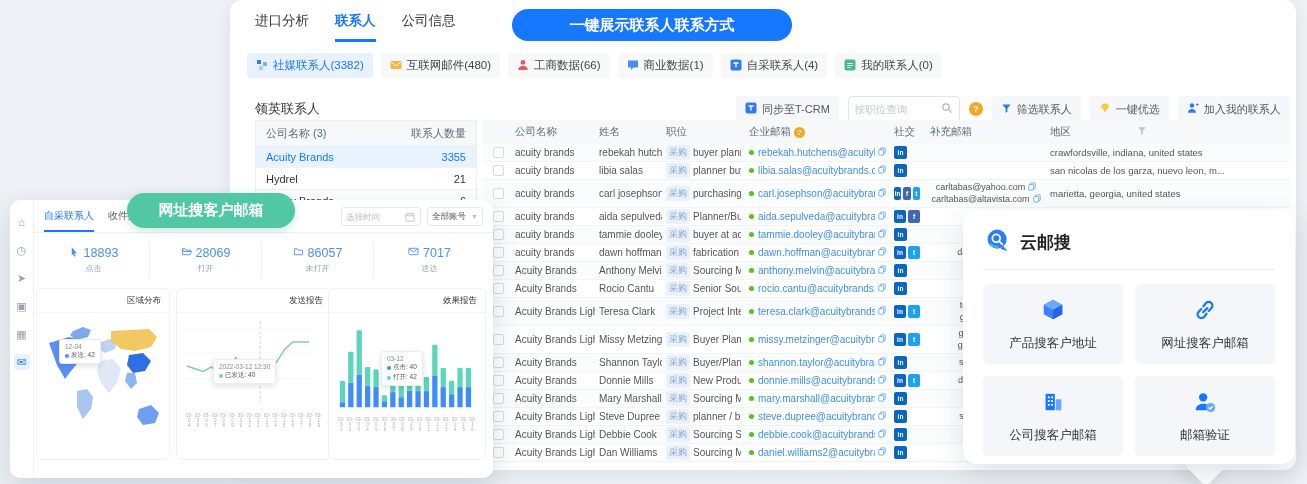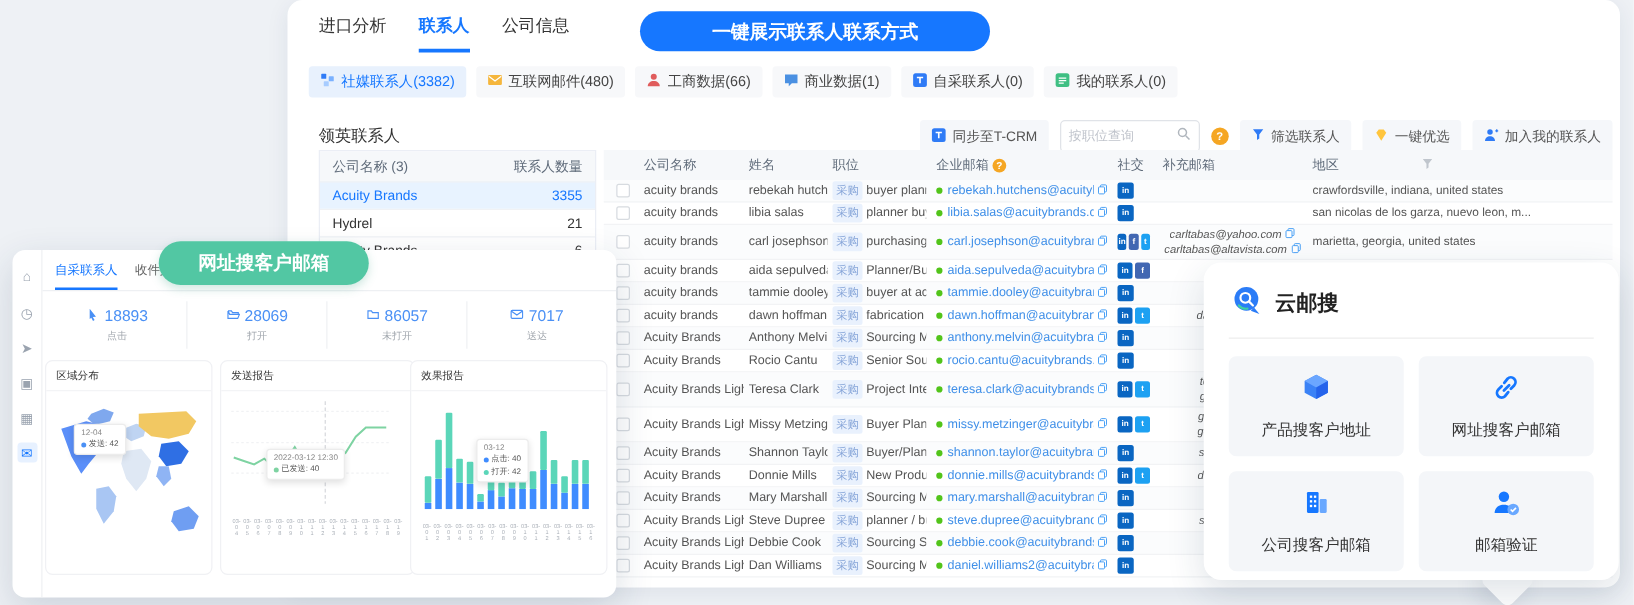--- a/index.html
+++ b/index.html
@@ -56,21 +56,21 @@
   .ct-row:nth-child(odd) { background:#fbfcfd; }
   .cb { width:11px; height:11px; border:1px solid #d7dbe0; border-radius:2px; background:#fff; margin-left:6px; cursor:pointer; }
   .tag { background:#e9f1fd; color:#85a4d8; font-size:9px; padding:1px 3px; border-radius:2px; margin-right:3px; flex:none; }
   .dot { width:5px; height:5px; border-radius:50%; background:#52c41a; margin-right:4px; flex:none; }
   .email { color:#3f8fe8; overflow:hidden; text-overflow:clip; white-space:nowrap; }
   .copy-ic { margin-left:3px; flex:none; }
   .social-tile { width:13px; height:13px; border-radius:2px; color:#fff; font-size:6.5px; font-weight:bold;
     display:flex; align-items:center; justify-content:center; margin-right:2px; cursor:pointer; }
   .st-in { background:#0a66c2; } .st-fb { background:#4267b2; } .st-tw { background:#1da1f2; }
   .extra-col { display:flex; flex-direction:column; justify-content:center; line-height:11px; }
-  .extra-line { display:flex; align-items:center; font-size:9px; color:#555; white-space:nowrap;font-style:italic; }
+  .extra-line { display:flex; align-items:center; font-size:9px; color:#555; white-space:nowrap; }
   .region { font-size:9.5px; color:#555; }
   .funnel-head { position:absolute; left:91px; }
 
   
   .cloud-tail { position:absolute; left:1190px; top:448px; width:32px; height:32px; background:#fff;
     border-radius:6px; transform:rotate(45deg); z-index:4; box-shadow:0 8px 20px rgba(31,56,88,.12); }
   .cloud-panel { position:absolute; left:963px; top:210px; width:332px; height:254px; background:#fff;
     border-radius:14px; box-shadow:0 10px 30px rgba(31,56,88,.14); z-index:5; }
   .cloud-head { display:flex; align-items:center; gap:9px; padding:17px 20px 0 22px; }
   .cloud-title { font-size:17px; font-weight:bold; color:#222; }
@@ -100,21 +100,21 @@
   .date-box input::placeholder { color:#b8bdc6; }
   .acct-box { width:56px; height:19px; border:1px solid #e4e7ec; border-radius:3px; display:flex;
     align-items:center; justify-content:space-between; padding:0 4px; font-size:8.5px; color:#555; cursor:pointer; }
   .acct-box .caret { color:#b8bdc6; font-size:7px; }
   .stats { position:absolute; left:28px; right:8px; top:41px; height:38px; display:flex; }
   .stat { flex:1; display:flex; flex-direction:column; align-items:center; justify-content:center; }
   .stat + .stat { border-left:1px solid #f0f1f4; }
   .stat-val { display:flex; align-items:center; gap:4px; font-size:12.5px; color:#4a90f5; }
   .stat-label { font-size:8px; color:#a0a6ad; margin-top:3px; }
   .mcard { position:absolute; top:88px; height:172px; border:1px solid #f0f1f4; border-radius:6px; background:#fff; }
-  .mcard-title { font-size:8.5px; color:#333; padding:6px 8px 5px 8px; border-bottom:1px solid #f3f4f6; }
+  .mcard-title { font-size:8.5px; color:#333; padding:6px 8px 5px 8px; border-bottom:1px solid #f3f4f6;text-align:right; }
   .mcard-body { position:relative; padding:4px 6px 0 6px; }
   .map-card { left:26px; width:134px; }
   .line-card { left:166px; width:156px; }
   .bar-card { left:318px; width:158px; }
   .ticks { display:flex; justify-content:space-between; padding:0 2px; }
   .tick { font-size:4.5px; color:#aab0b8; text-align:center; line-height:5px; }
   .tooltip { position:absolute; background:#fff; border:1px solid #ececec; border-radius:3px;
     box-shadow:0 2px 6px rgba(0,0,0,.12); padding:3px 5px; z-index:2; white-space:nowrap; }
   .tt-l1 { font-size:6.5px; color:#888; }
   .tt-l2 { font-size:6.5px; color:#555; display:flex; align-items:center; gap:2px; margin-top:1px; }
@@ -162,21 +162,21 @@
           <span><svg viewBox="0 0 12 12" width="12" height="12">
               <path d="M1 1.5h10v7H6.5L4 11V8.5H1z" fill="#4a90e2"></path>
             </svg></span>
           <span>商业数据(1)</span>
         </div>
         <div class="chip">
           <span><svg viewBox="0 0 12 12" width="12" height="12">
               <rect x=".5" y=".5" width="11" height="11" rx="2" fill="#2f7bf6"></rect>
               <path d="M3.5 4h5M6 4v4.5" stroke="#fff" stroke-width="1.3" fill="none"></path>
             </svg></span>
-          <span>自采联系人(0)</span>
+          <span>自采联系人(4)</span>
         </div>
         <div class="chip">
           <span><svg viewBox="0 0 12 12" width="12" height="12">
               <rect x=".5" y=".5" width="11" height="11" rx="2" fill="#3fbf83"></rect>
               <path d="M3 4.5h6M3 6.5h6M3 8.5h4" stroke="#fff" stroke-width="1" fill="none"></path>
             </svg></span>
           <span>我的联系人(0)</span>
         </div>
       </div>
 
@@ -807,20 +807,33 @@
         <div class="rail-ic">➤</div>
         <div class="rail-ic">▣</div>
         <div class="rail-ic">▦</div>
         <div class="rail-ic active">✉</div>
       </div>
     <div class="mw-head">
       <div class="mw-tabs" id="mwTabs">
           <div class="mw-tab active">自采联系人</div>
           <div class="mw-tab">收件人报告</div>
         </div>
+    </div>
+    <div class="mw-controls">
+      <div class="date-box">
+        <input placeholder="选择时间" style="">
+        <span id="icCal"><svg viewBox="0 0 12 12" width="10" height="10" fill="none" stroke="#b8bdc6">
+              <rect x="1" y="2" width="10" height="9" rx="1"></rect>
+              <path d="M1 4.5h10M3.5 1v2M8.5 1v2"></path>
+            </svg></span>
+      </div>
+      <div class="acct-box">
+        <span>全部账号</span>
+        <span class="caret">▼</span>
+      </div>
     </div>
     <div class="stats" id="stats">
         <div class="stat">
           <span class="stat-val">
             <span><svg viewBox="0 0 12 12" width="11" height="11">
                 <path d="M3 1l5.5 7-2.8.3 1.6 2.6-1.4.8-1.5-2.7L3 10z" fill="#4a90f5"></path>
               </svg></span>
             <span>18893</span>
           </span>
           <span class="stat-label">点击</span>

